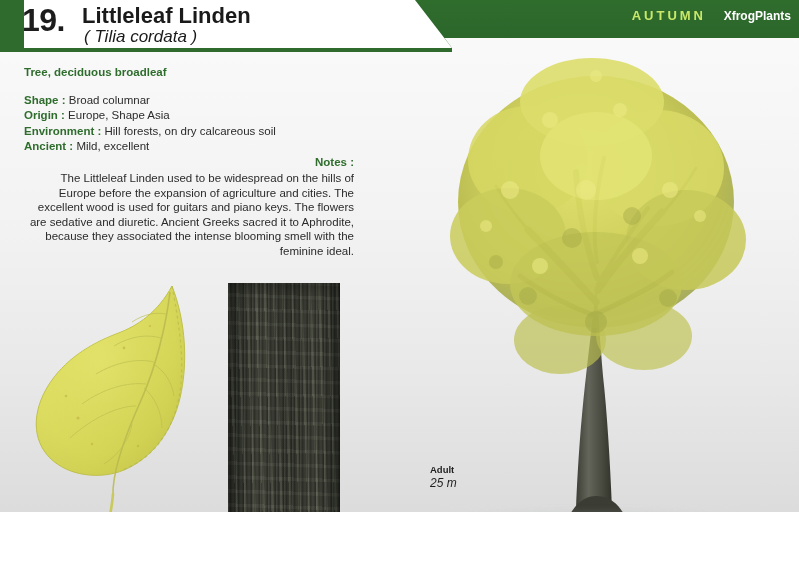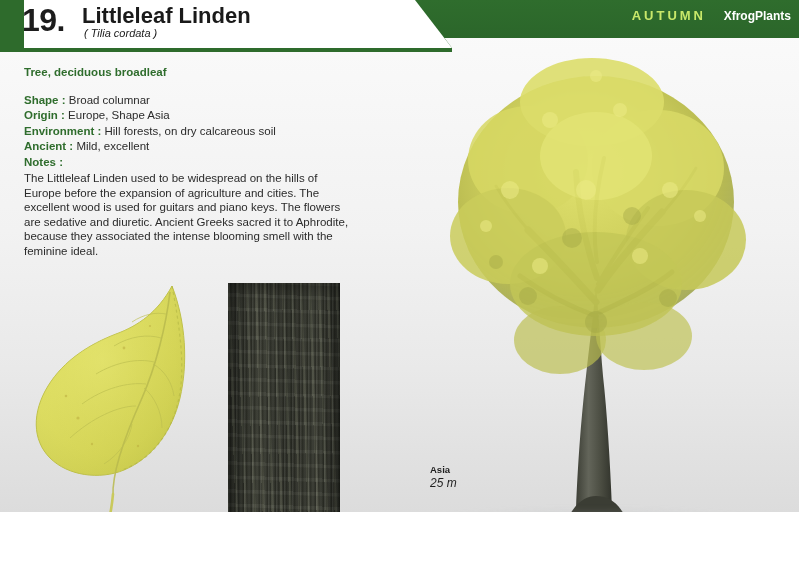--- a/index.html
+++ b/index.html
@@ -75,21 +75,21 @@
     top: 3px;
     font-size: 22px;
     font-weight: bold;
     color: #1a1a1a;
     letter-spacing: 0px;
   }
   .latin-name {
     position: absolute;
     left: 84px;
     top: 27px;
-    font-size: 11px;
+    font-size: 17px;
     font-style: italic;
     color: #1a1a1a;
   }
   .season {
     position: absolute;
     right: 93px;
     top: 8px;
     font-size: 13px;
     font-weight: bold;
     color: #c9e86a;
@@ -129,20 +129,21 @@
   }
   .info-val {
     color: #2b2b2b;
   }
 
   .notes {
     position: absolute;
     left: 24px;
     top: 156px;
     width: 330px;
+    text-align: right;
   }
   .notes-title {
     color: #2f6d2d;
     font-weight: bold;
     font-size: 11.5px;
     margin-bottom: 3px;
   }
   .notes-body {
     font-size: 11.5px;
     color: #2b2b2b;
@@ -388,17 +389,17 @@
       </g>
       <g fill="#9fa444" opacity="0.4">
         <circle cx="172" cy="198" r="10"></circle>
           <circle cx="232" cy="176" r="9"></circle>
         <circle cx="128" cy="256" r="9"></circle>
           <circle cx="268" cy="258" r="9"></circle>
         <circle cx="196" cy="282" r="11"></circle>
           <circle cx="96" cy="222" r="7"></circle>
       </g>
     </svg>
-    <div class="scale-label">Asia</div>
+    <div class="scale-label">Adult</div>
     <div class="scale-value">25 m</div>
   </div>
 
 </div>
 
 </body></html>

